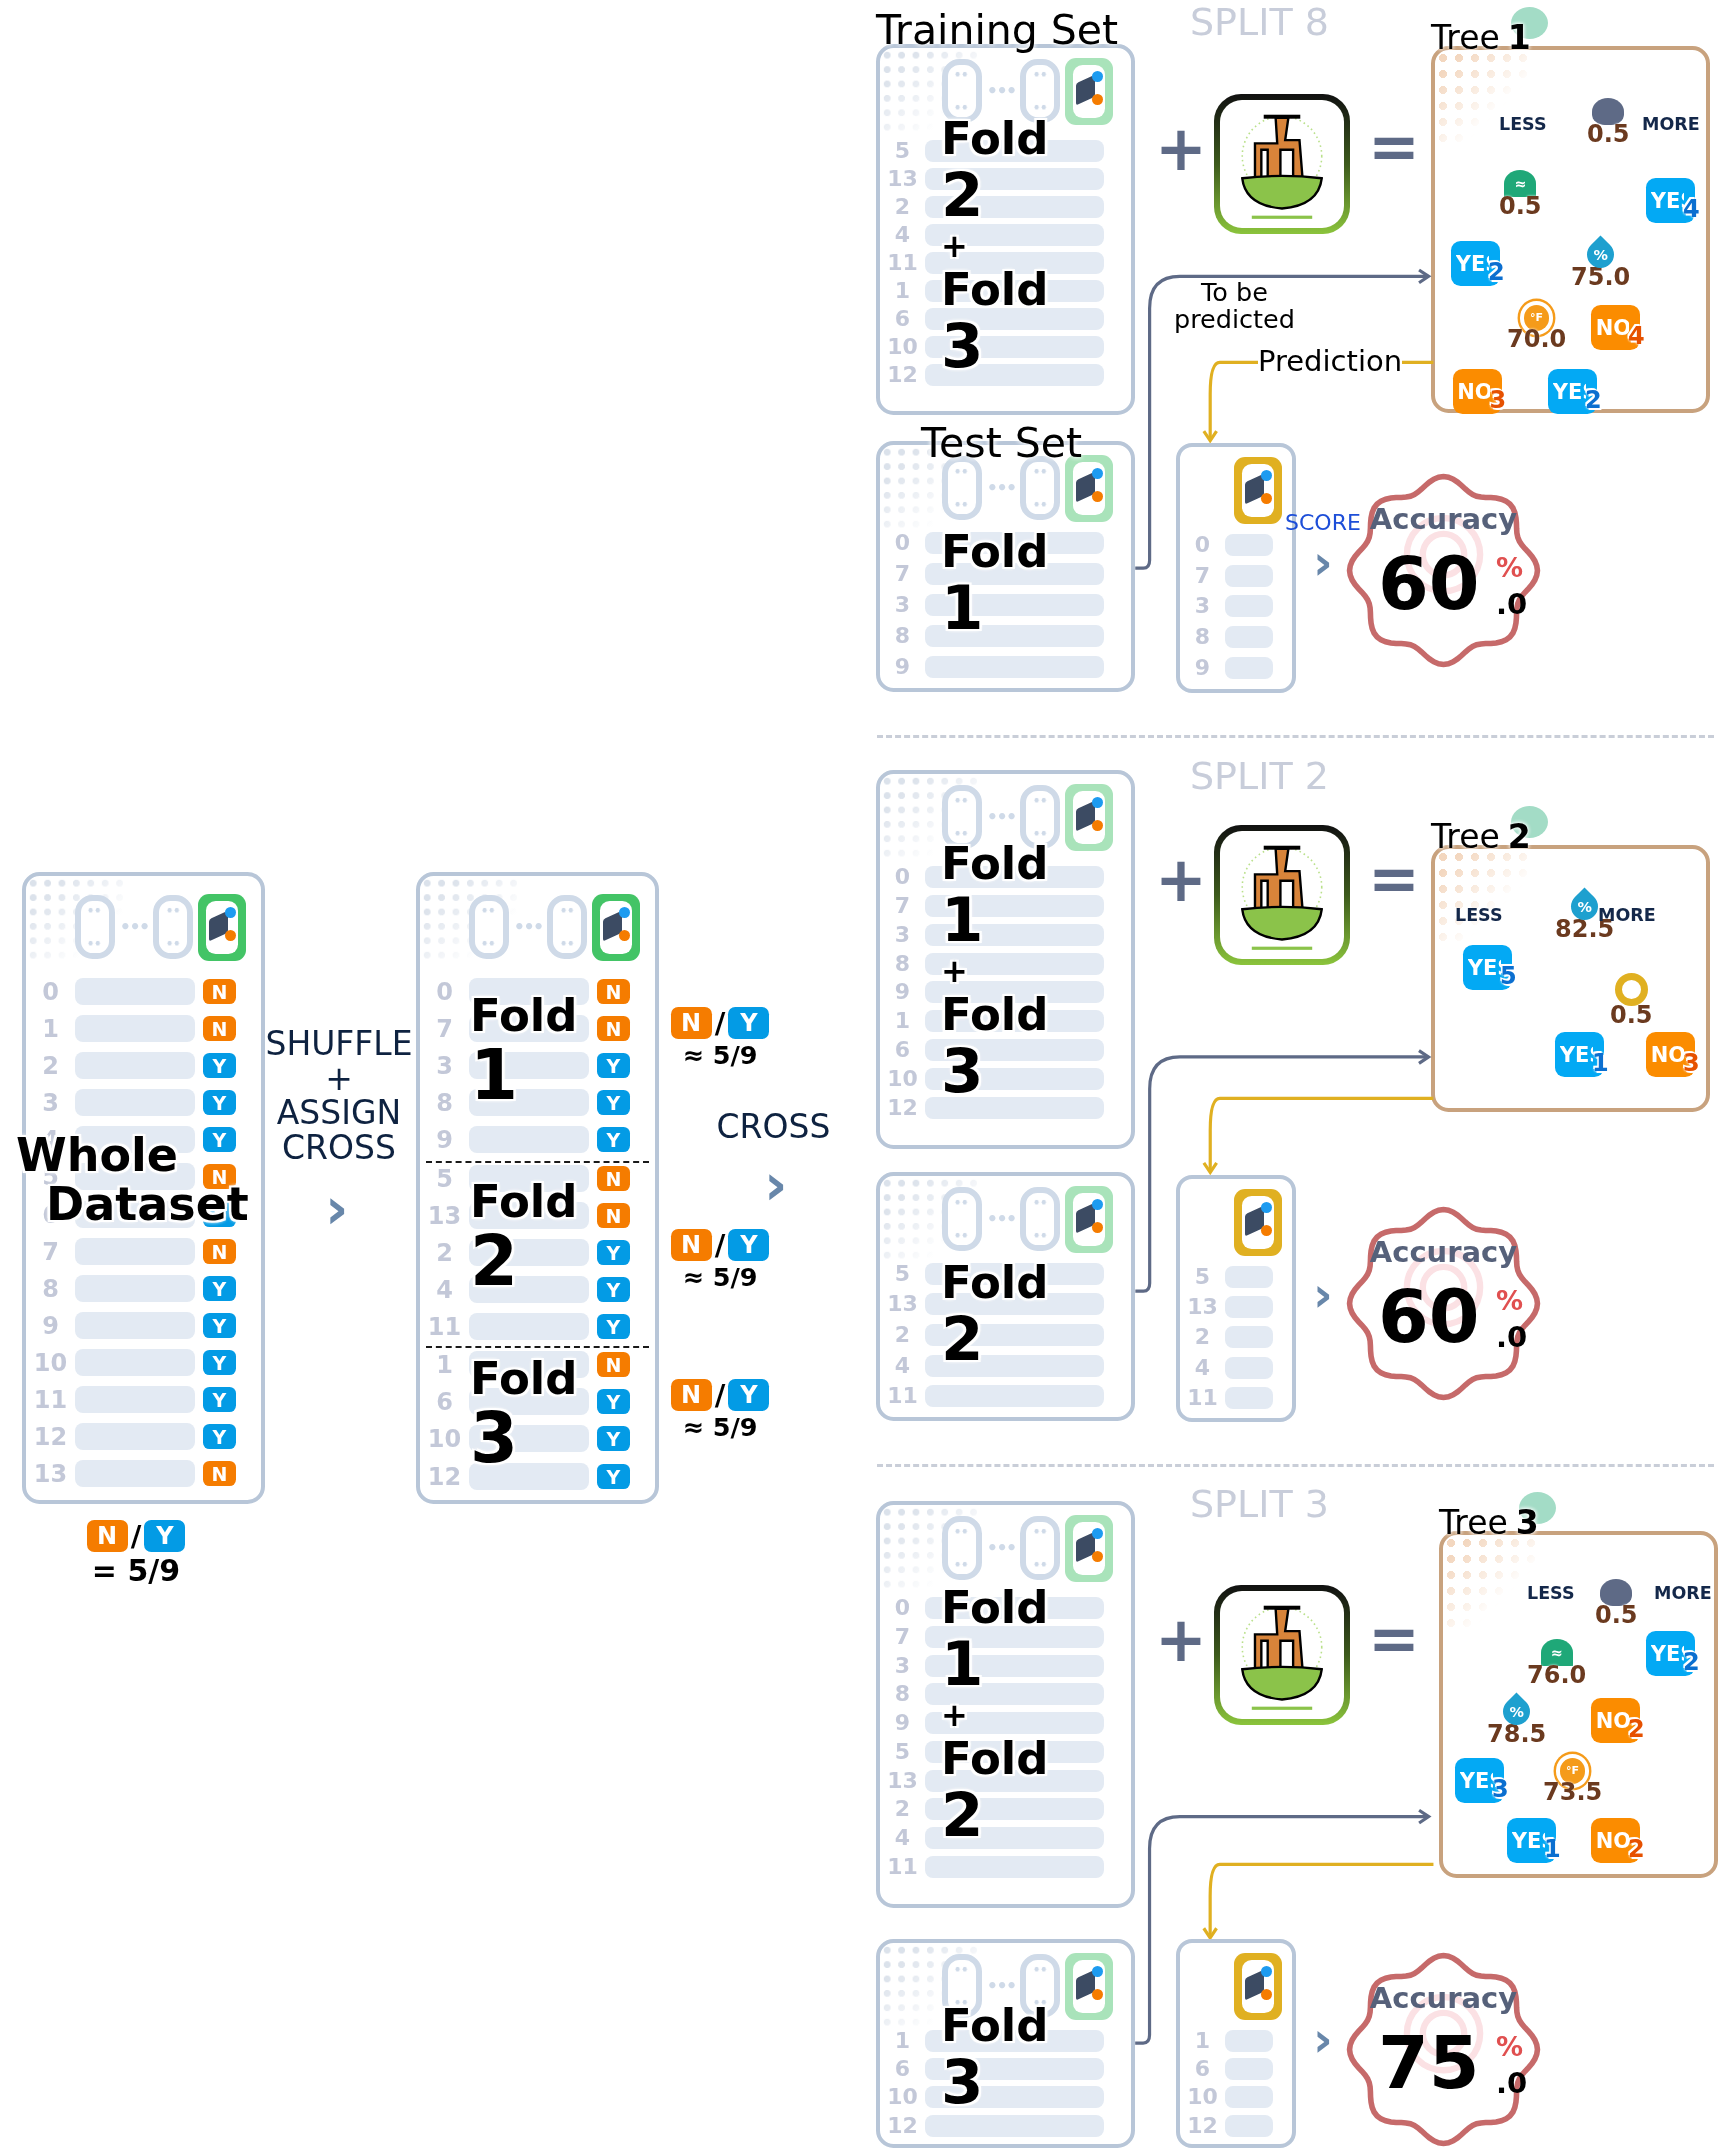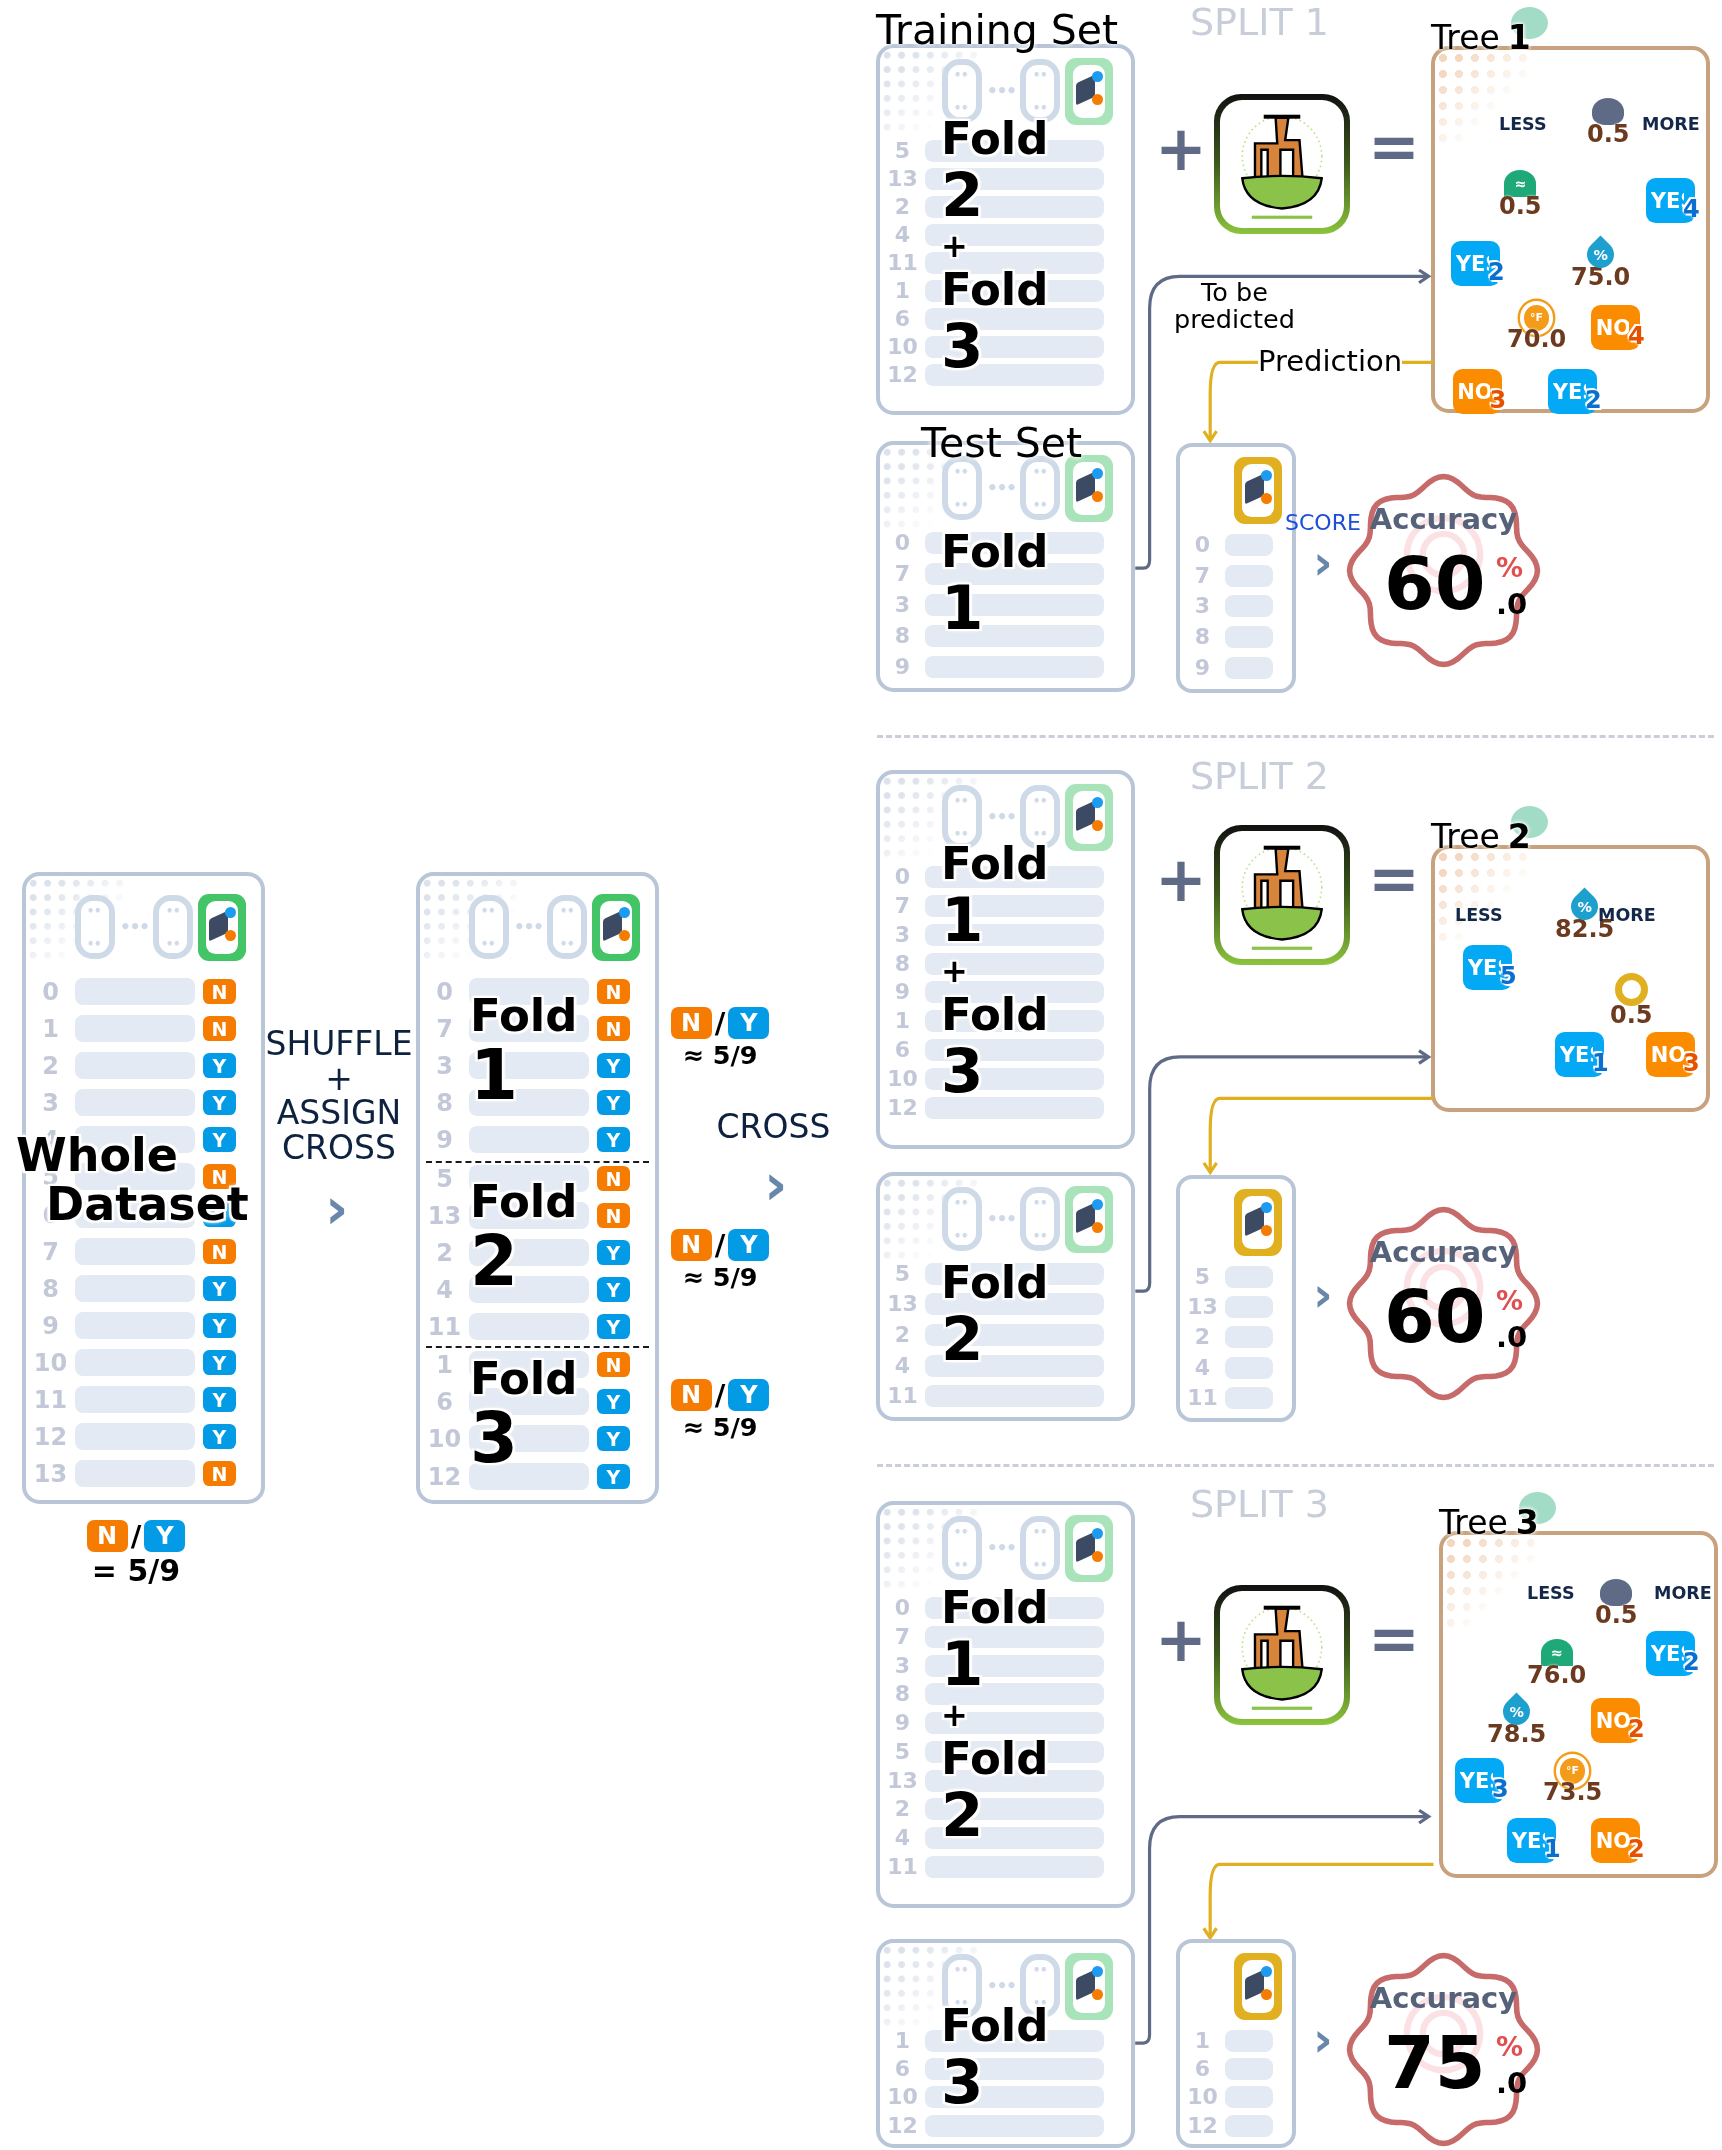--- a/index.html
+++ b/index.html
@@ -66,21 +66,21 @@
   .leaf .cnt{position:absolute;right:-4.8px;bottom:0;font-size:24px;text-shadow:0 0 2.4px #fff,0 0 2.4px #fff,1.6px 1.6px 0 #fff,-1.6px -1.6px 0 #fff;}
   .leaf.YES .cnt{color:#0b6fd0;} .leaf.NO .cnt{color:#e65100;}
   .branch{position:absolute;font-size:17.5px;font-weight:bold;color:#14284a;}
   .conn{position:absolute;}
   .connlbl{position:absolute;font-size:25.5px;color:#000;background:#fff;line-height:1.05;text-align:center;font-family:"DejaVu Sans",sans-serif;}
   .predpanel{position:absolute;border:4px solid #b8c6d8;border-radius:16px;background:#fff;box-sizing:border-box;overflow:hidden;}
   .score{position:absolute;font-size:22px;color:#1d4ed8;}
   .badge{position:absolute;width:207px;height:207px;}
   .badge svg{position:absolute;left:0;top:0;}
   .badge .acc{position:absolute;left:0;right:0;top:35px;text-align:center;font-size:29px;font-weight:bold;color:#56617a;}
-  .badge .val{position:absolute;left:44px;top:80px;font-size:73px;font-weight:bold;color:#000;line-height:1;}
+  .badge .val{position:absolute;left:38px;top:80px;font-size:73px;font-weight:bold;color:#000;line-height:1;}
   .badge .pct{position:absolute;left:156px;top:85px;font-size:27px;font-weight:bold;color:#e05050;}
   .badge .dec{position:absolute;left:156px;top:120px;font-size:29px;font-weight:bold;color:#000;}
   .hsep{position:absolute;left:877px;width:837px;border-top:3.2px dashed #c9ced8;}
 </style>
 </head>
 <body>
 
 <div id="whole" class="panel" style="left:22px;top:872px;width:243px;height:632px;">
   <div class="dots"></div>
   <div class="hdr" style="left:49px;">
@@ -317,21 +317,21 @@
       </div>
       <div class="txt" style="font-size: 25.5px;">≈ 5/9</div>
     </div>
   </div>
 
 <div class="steplbl" style="left:694px;top:1110px;width:159px;">CROSS</div>
 <div class="chev" style="left:764px;top:1156px;">›</div>
 
 <div id="splits">
     <div class="split">
-      <div class="splitlbl" style="left: 1190px; top: 0px;">SPLIT 1</div>
+      <div class="splitlbl" style="left: 1190px; top: 0px;">SPLIT 8</div>
       <div class="panel" style="left: 876px; top: 44px; width: 259px; height: 371px;">
         <div class="dots"></div>
         <div class="hdr" style="left: 62px; top: 9.6px;">
           <div class="featcard"></div>
           <span class="ell">•••</span>
           <div class="featcard"></div>
           <div class="labelcard lc-palegreen">
             <div class="inner">
               <div class="a"></div>
               <div class="b"></div>

